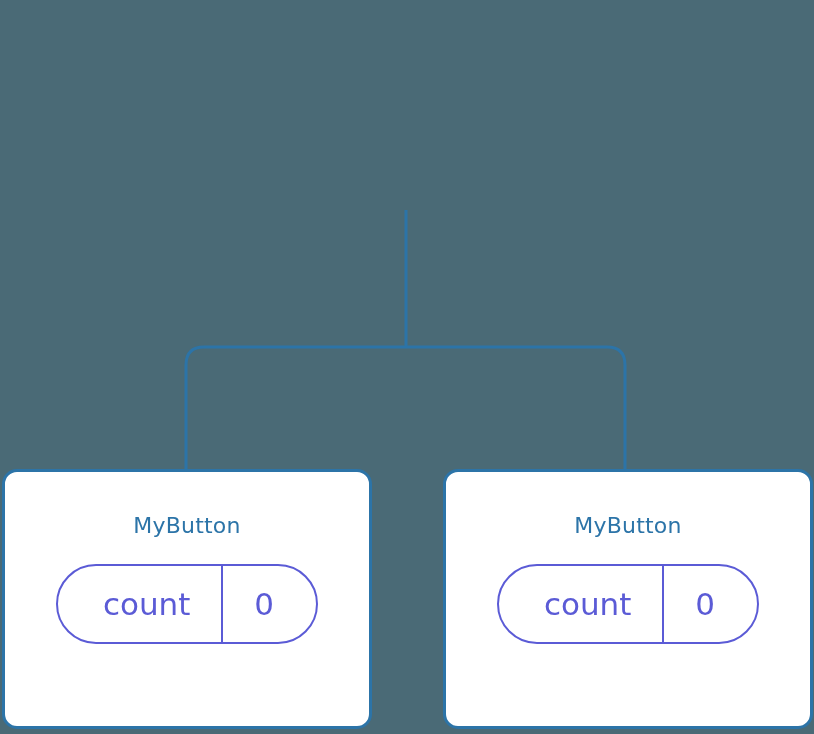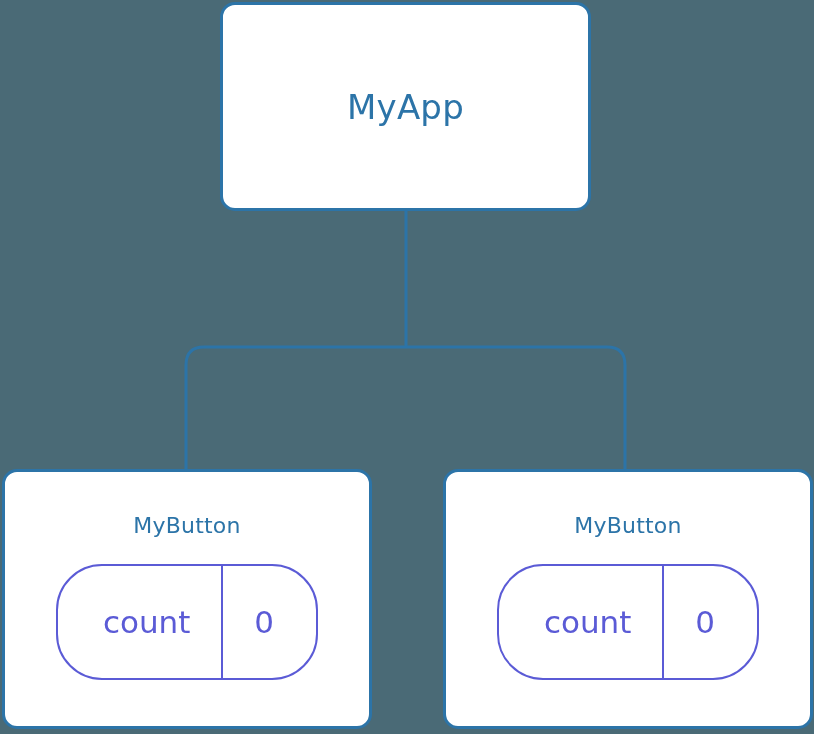--- a/index.html
+++ b/index.html
@@ -68,21 +68,21 @@
     white-space: nowrap;
   }
   .node-root .node-title {
     font-size: 34px;
   }
   .prop-pill {
     margin-top: 27px;
     display: flex;
     align-items: stretch;
     box-sizing: border-box;
-    height: 116px;
+    height: 80px;
     border: 2px solid #5b5bd6;
     border-radius: 46px;
     overflow: hidden;
     background: #ffffff;
   }
   .prop-key {
     display: flex;
     align-items: center;
     justify-content: center;
     padding: 0 31px 0 45px;
@@ -114,23 +114,20 @@
 
   <svg class="edges" viewBox="0 0 814 734" width="814" height="734" aria-hidden="true">
 
     <path d="M 406 210 L 406 347" fill="none" stroke="#2c74a8" stroke-width="3"></path>
 
     <path d="M 406 347 L 204 347 Q 186 347 186 365 L 186 469" fill="none" stroke="#2c74a8" stroke-width="3" stroke-linecap="butt" stroke-linejoin="round"></path>
 
     <path d="M 406 347 L 607 347 Q 625 347 625 365 L 625 469" fill="none" stroke="#2c74a8" stroke-width="3" stroke-linecap="butt" stroke-linejoin="round"></path>
   </svg>
 
-  <div class="node-card node-root">
-    <div class="node-title">MyApp</div>
-  </div>
 
   <div class="node-card node-child-left">
     <div class="node-title">MyButton</div>
     <div class="prop-pill">
       <div class="prop-key">count</div>
       <div class="prop-divider"></div>
       <div class="prop-value">0</div>
     </div>
   </div>
 

